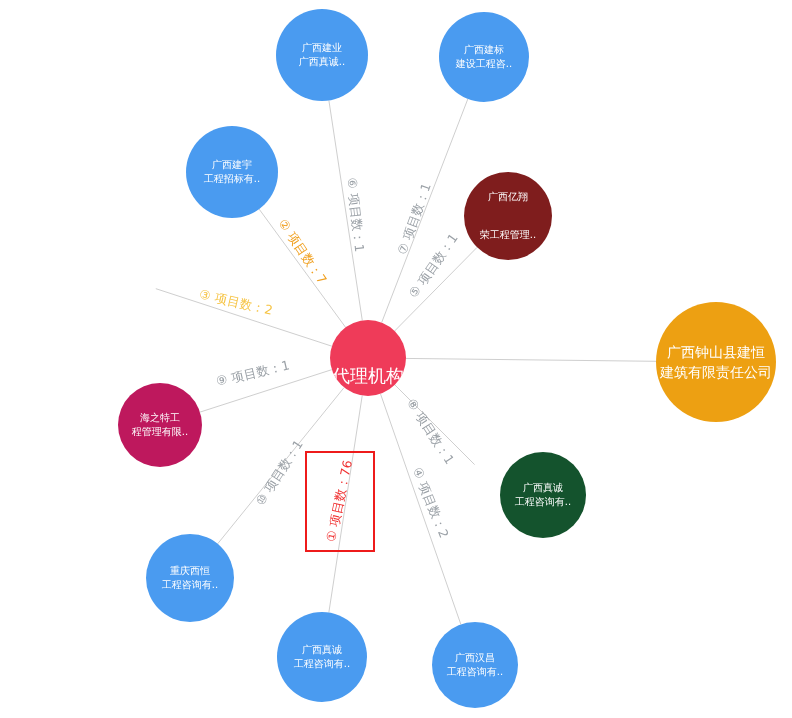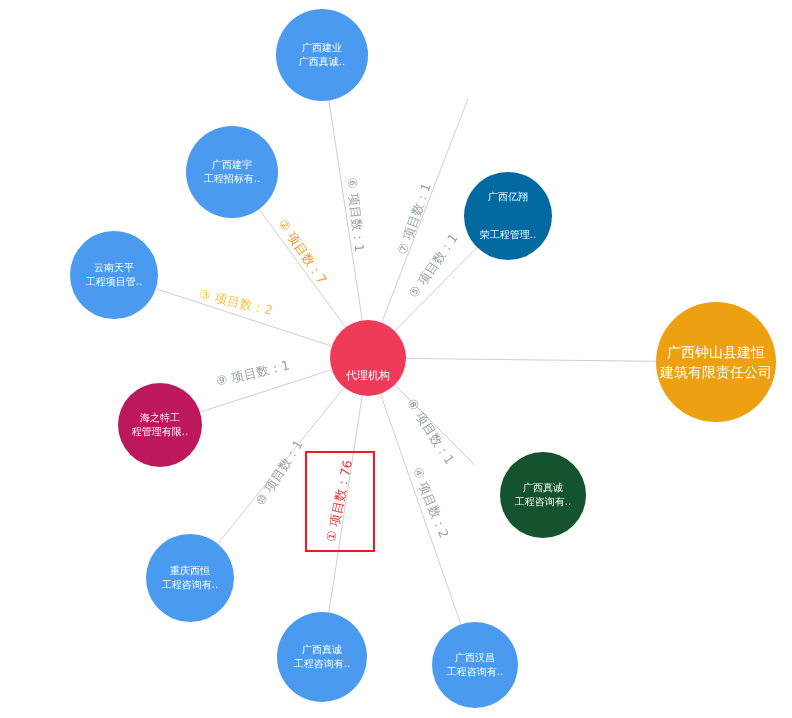--- a/index.html
+++ b/index.html
@@ -22,21 +22,21 @@
     line-height:1.45;
     overflow:hidden;
     user-select:none;
   }
   .node .ln{display:block;white-space:nowrap;}
   .node.blue{background:#4a9bf0;}
   .node.center{background:#ef3b59;}
   .node.orange{background:#eda012;}
 
   .node.blue .ln{font-size:10px;}
-  .node.center .ln{font-size:11px;margin-top:36px;}
+  .node.center .ln{font-size:18px;margin-top:36px;}
   .node.orange .ln{font-size:14px;}
 
   .elabel{
     position:absolute;
     white-space:nowrap;
     font-size:12.5px;
     transform-origin:50% 50%;
     user-select:none;
     letter-spacing:0.3px;
   }
@@ -67,31 +67,31 @@
       <line x1="394.8700576850888" y1="384.8700576850888" x2="474.59440840897844" y2="464.59440840897844" stroke="#cfcfcf" stroke-width="1"></line>
       <line x1="344.09819381627796" y1="387.5415582046003" x2="217.67577558115184" y2="543.7939852367786" stroke="#cfcfcf" stroke-width="1"></line>
       <line x1="362.22182699835025" y1="395.5581245107235" x2="328.84257329142736" y2="612.5232736057222" stroke="#cfcfcf" stroke-width="1"></line>
       <line x1="380.50644822234005" y1="393.88298695568596" x2="460.8479664852468" y2="624.3955673922501" stroke="#cfcfcf" stroke-width="1"></line>
       <line x1="405.99749000957485" y1="358.43675275873073" x2="656.0039631427766" y2="361.31039038095145" stroke="#cfcfcf" stroke-width="1"></line>
     </svg>
 <div class="node blue" style="left: 276px; top: 9px; width: 92px; height: 92px; background: rgb(74, 155, 240);">
       <span class="ln">广西建业</span>
       <span class="ln">广西真诚..</span>
     </div>
+    <div class="node blue" style="left: 439px; top: 12px; width: 90px; height: 90px; background: rgb(74, 155, 240);">
+      <span class="ln">广西建标</span>
+      <span class="ln">建设工程咨..</span>
+    </div>
     <div class="node blue" style="left: 186px; top: 126px; width: 92px; height: 92px; background: rgb(74, 155, 240);">
       <span class="ln">广西建宇</span>
       <span class="ln">工程招标有..</span>
     </div>
-    <div class="node blue" style="left: 464px; top: 172px; width: 88px; height: 88px; background: #0369a1; gap: 24px;">
+    <div class="node blue" style="left: 464px; top: 172px; width: 88px; height: 88px; background: #7f1d1d; gap: 24px;">
       <span class="ln">广西亿翔</span>
       <span class="ln">荣工程管理..</span>
-    </div>
-    <div class="node blue" style="left: 70px; top: 231px; width: 88px; height: 88px; background: rgb(74, 155, 240);">
-      <span class="ln">云南天平</span>
-      <span class="ln">工程项目管..</span>
     </div>
     <div class="node blue" style="left: 118px; top: 383px; width: 84px; height: 84px; background: #be185d;">
       <span class="ln">海之特工</span>
       <span class="ln">程管理有限..</span>
     </div>
     <div class="node blue" style="left: 452px; top: 452px; width: 86px; height: 86px; background: #14532d; margin-left: 48px;">
       <span class="ln">广西真诚</span>
       <span class="ln">工程咨询有..</span>
     </div>
     <div class="node blue" style="left: 146px; top: 534px; width: 88px; height: 88px; background: rgb(74, 155, 240);">

